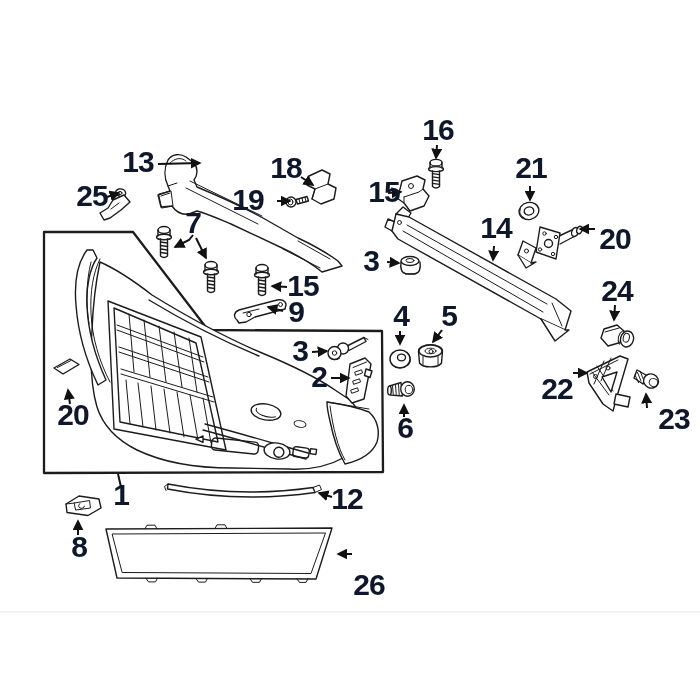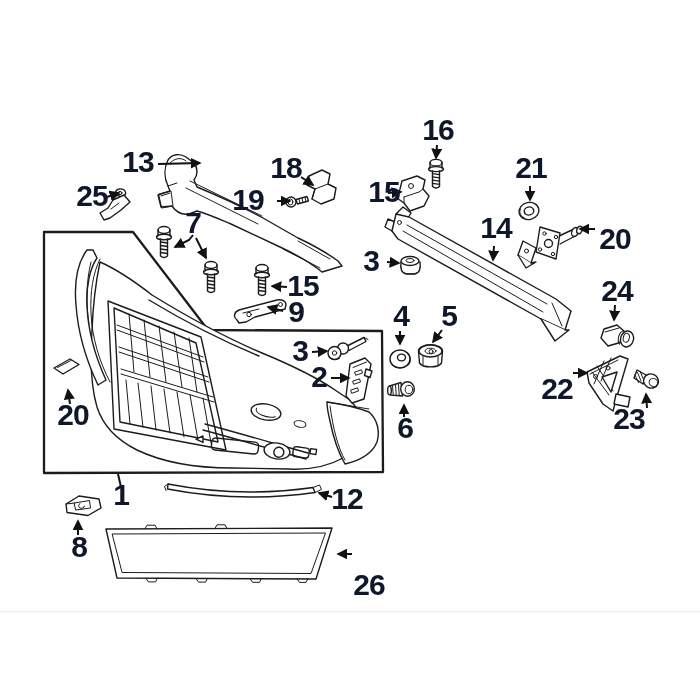--- a/index.html
+++ b/index.html
@@ -292,18 +292,18 @@
 <span class="callout" style="left:138px;top:163px">13</span>
 <span class="callout" style="left:496px;top:229px">14</span>
 <span class="callout" style="left:384px;top:193px">15</span>
 <span class="callout" style="left:438px;top:131px">16</span>
 <span class="callout" style="left:371px;top:262px">3</span>
 <span class="callout" style="left:286px;top:169px">18</span>
 <span class="callout" style="left:248px;top:201px">19</span>
 <span class="callout" style="left:615px;top:240px">20</span>
 <span class="callout" style="left:531px;top:169px">21</span>
 <span class="callout" style="left:557px;top:390px">22</span>
-<span class="callout" style="left:629px;top:420px">23</span>
+<span class="callout" style="left:674px;top:420px">23</span>
 <span class="callout" style="left:617px;top:292px">24</span>
 <span class="callout" style="left:92px;top:197px">25</span>
 <span class="callout" style="left:369px;top:586px">26</span>
 
 </div>
 
 </body></html>

